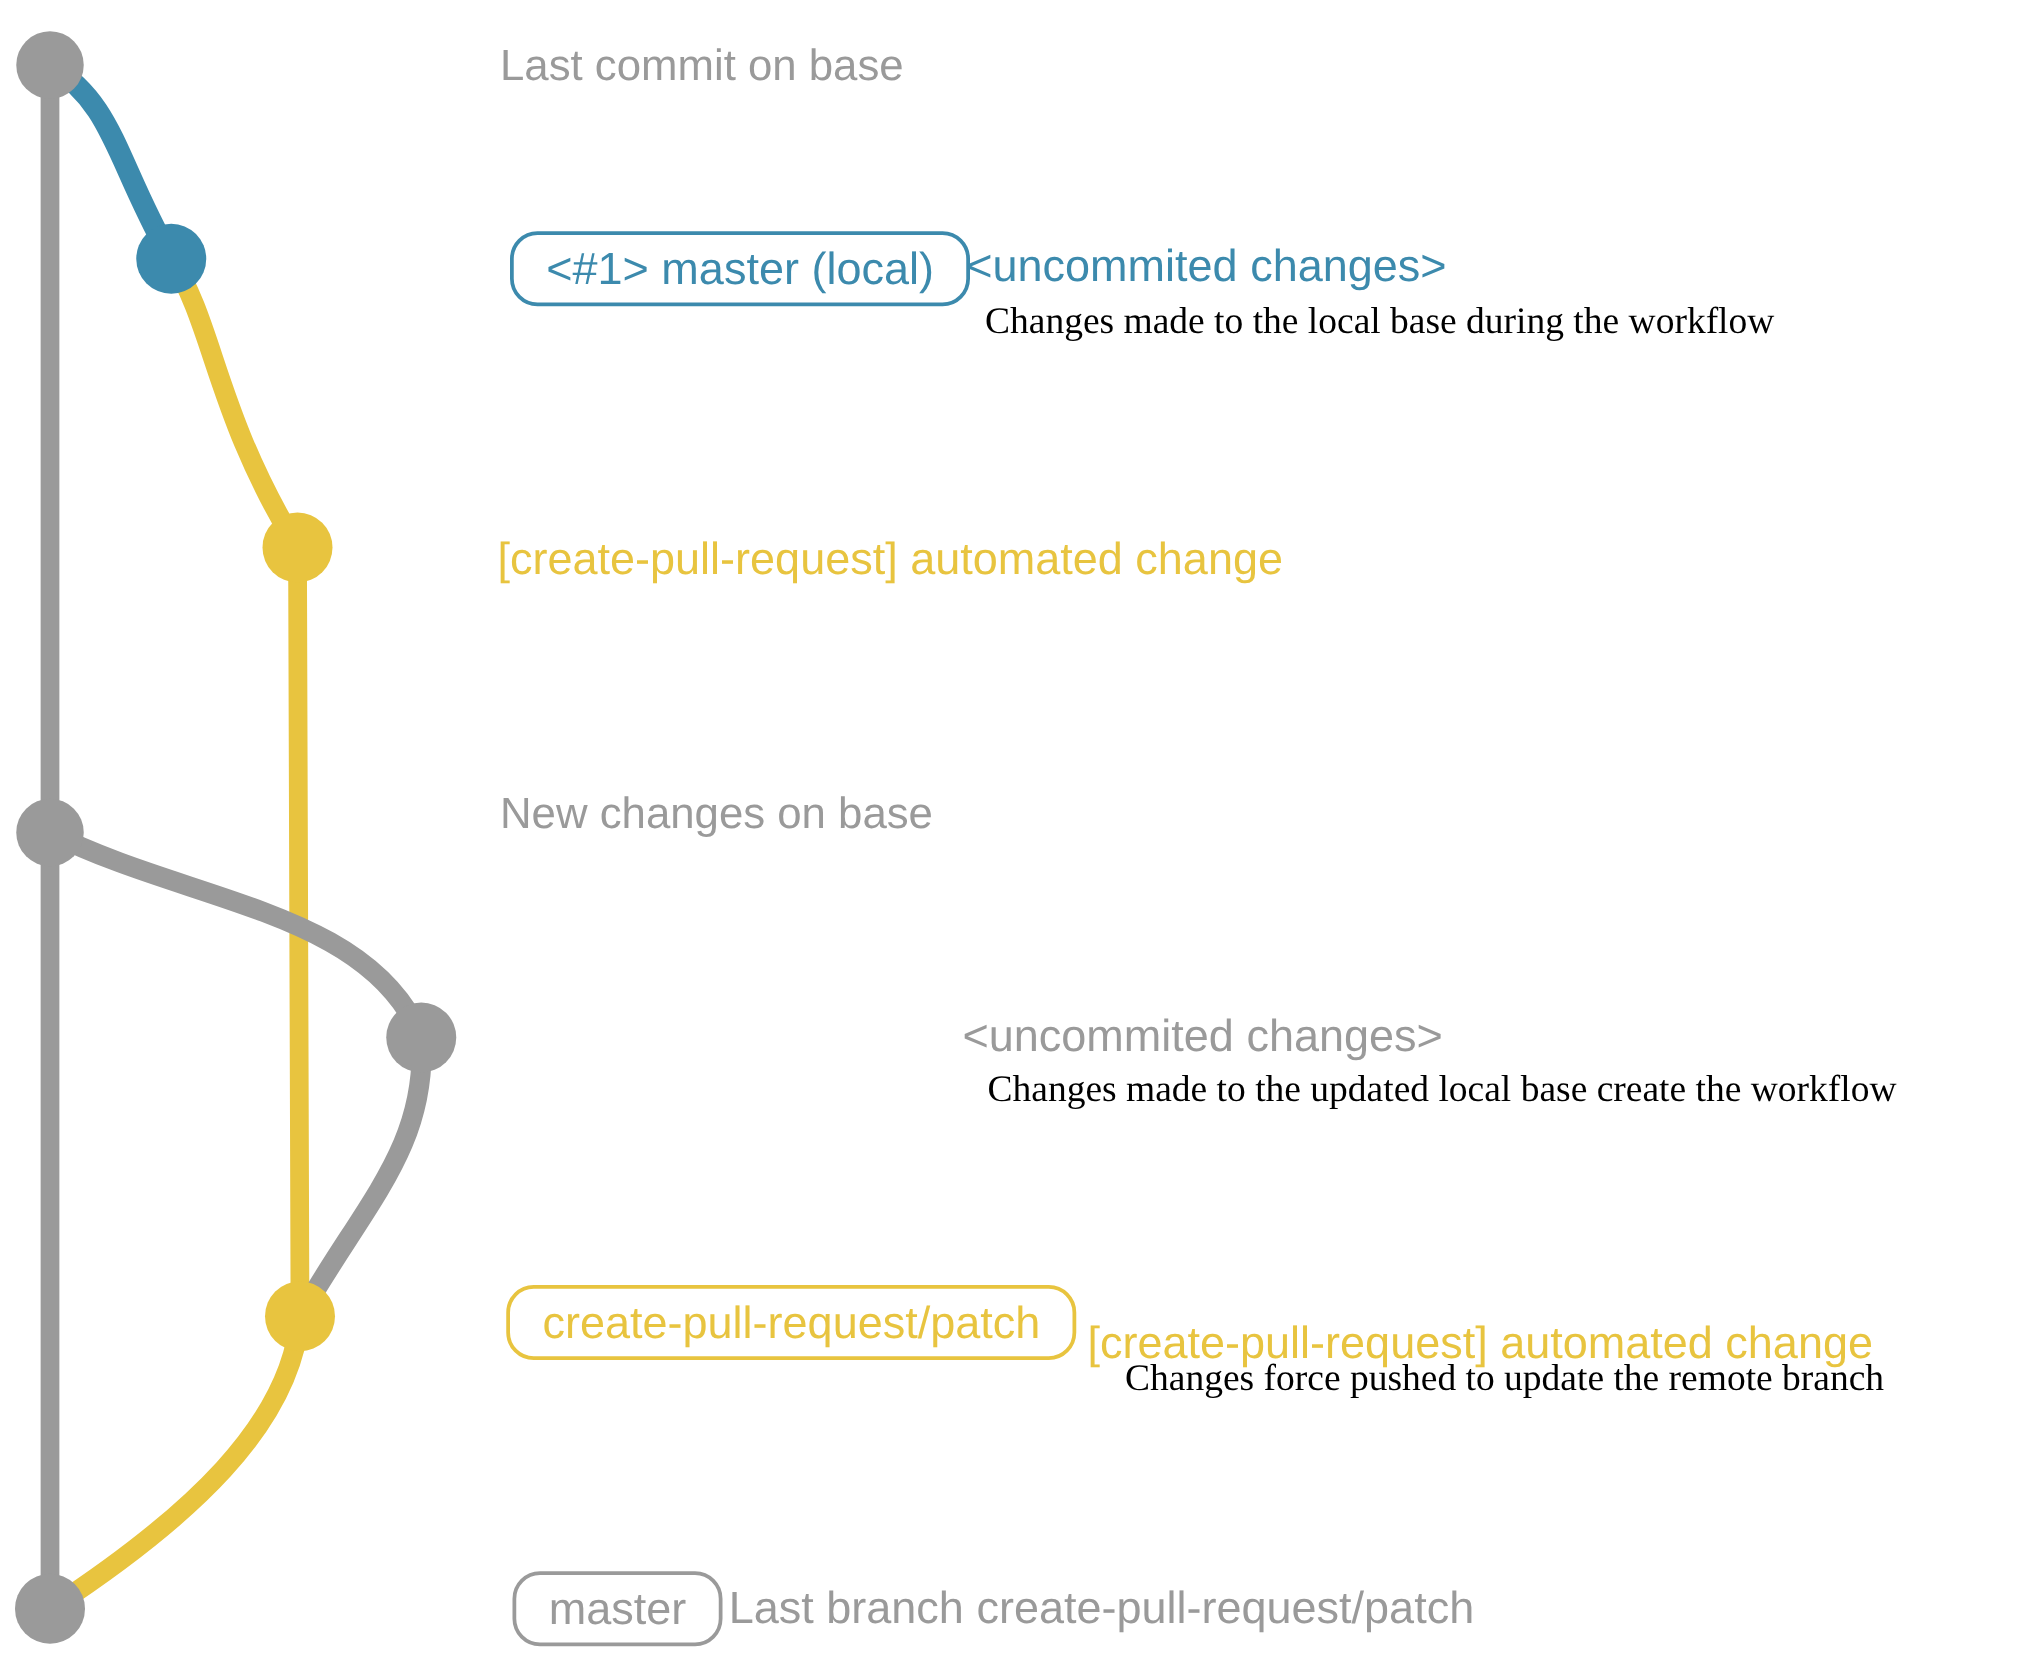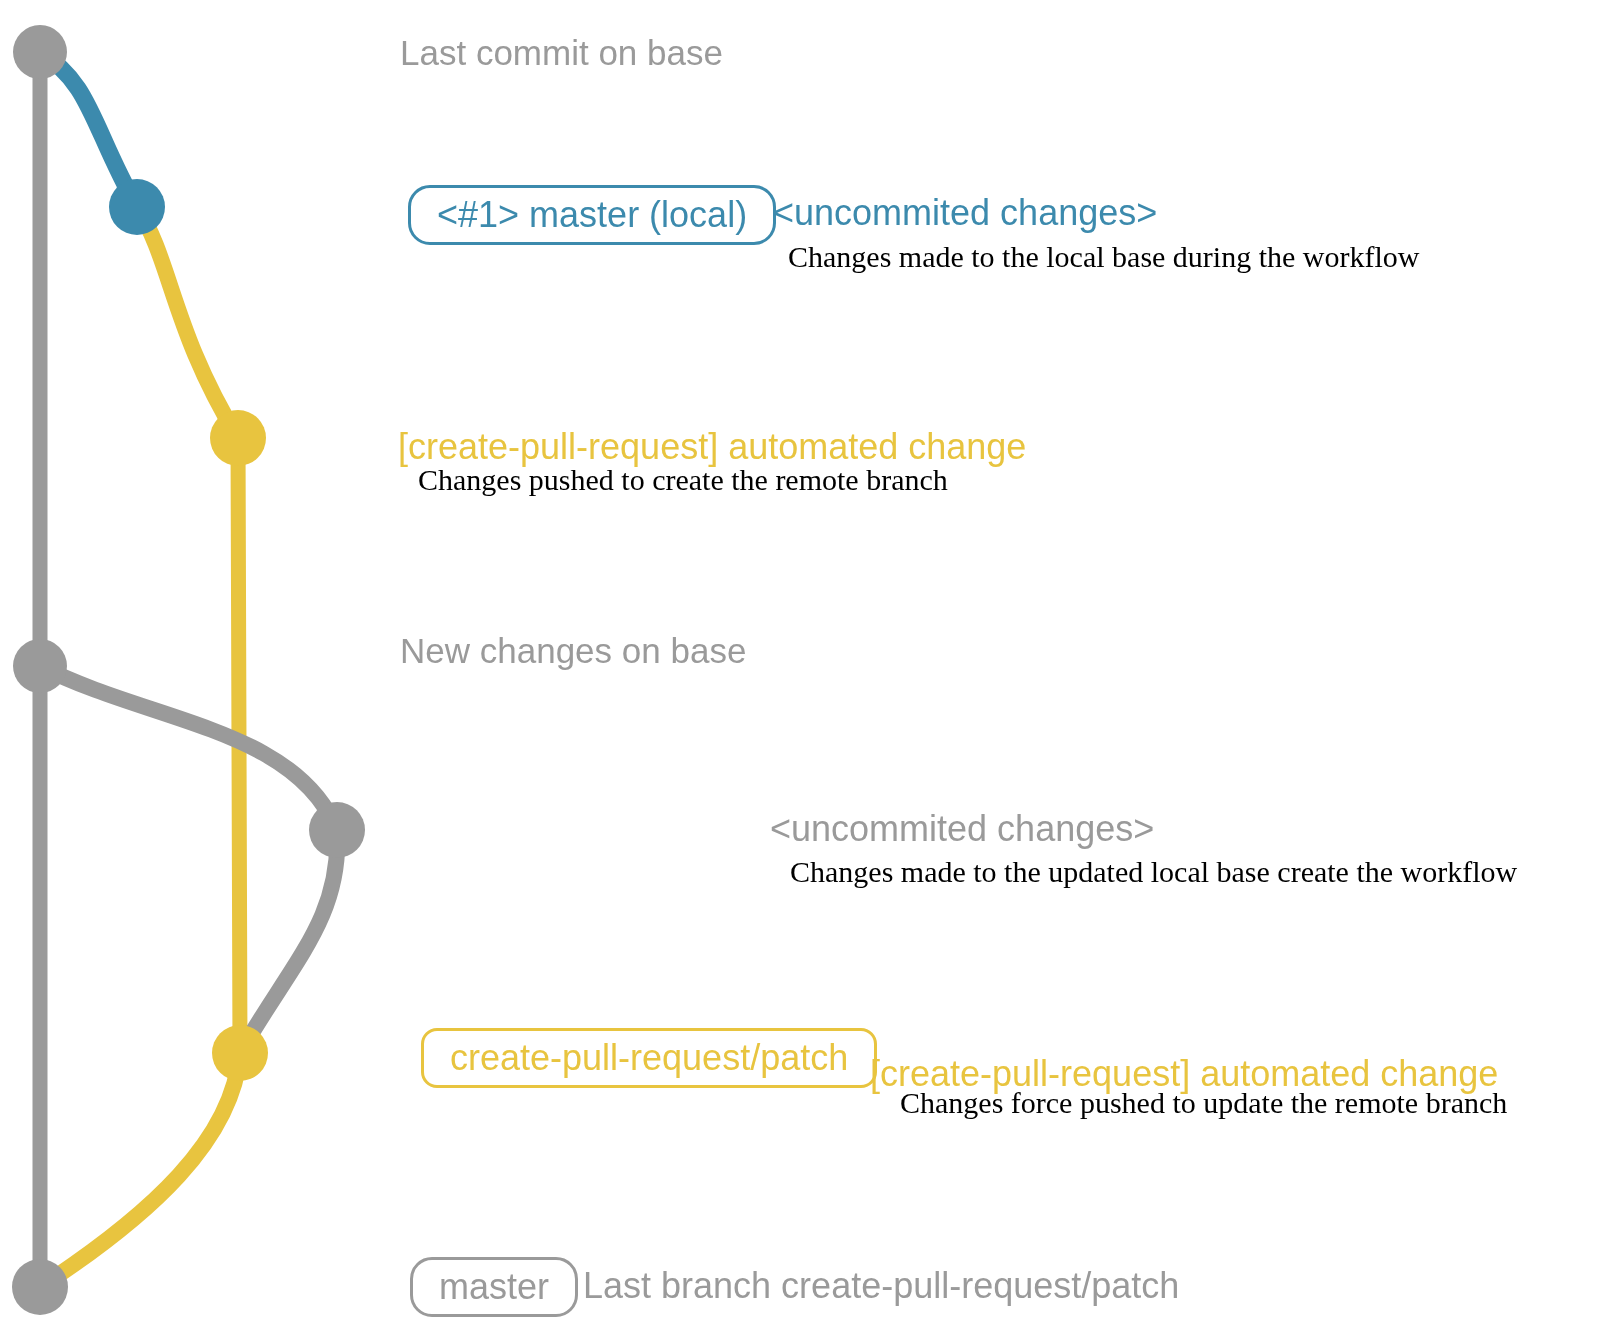--- a/index.html
+++ b/index.html
@@ -91,27 +91,26 @@
     <circle class="node-gray" cx="40" cy="1287" r="28"></circle>
   </svg>
 
   <div class="abs section-label" style="left:400px; top:33px;">Last commit on base</div>
 
   <div class="abs badge badge-blue" style="left:408px; top:185px;">&lt;#1&gt; master (local)</div>
   <div class="abs msg msg-blue" style="left:773px; top:192px;">&lt;uncommited changes&gt;</div>
   <div class="abs desc" style="left:788px; top:240px;">Changes made to the local base during the workflow</div>
 
   <div class="abs msg msg-yellow" style="left:398px; top:414px;">[create-pull-request] automated change</div>
-  <div class="abs desc" style="left:418px; top:463px;">Changes pushed to create the remote branch</div>
 
   <div class="abs section-label" style="left:400px; top:631px;">New changes on base</div>
 
   <div class="abs msg msg-gray" style="left:770px; top:808px;">&lt;uncommited changes&gt;</div>
   <div class="abs desc" style="left:790px; top:855px;">Changes made to the updated local base create the workflow</div>
 
-  <div class="abs badge badge-yellow" style="left:421px; top:1028px;border-radius:16px;">create-pull-request/patch</div>
+  <div class="abs badge badge-yellow" style="left:405px; top:1028px;">create-pull-request/patch</div>
   <div class="abs msg msg-yellow" style="left:870px; top:1041px;">[create-pull-request] automated change</div>
   <div class="abs badge badge-gray" style="left:410px; top:1257px;">master</div>
 
   <div class="abs desc" style="left:900px; top:1086px;">Changes force pushed to update the remote branch</div>
   <div class="abs msg msg-gray" style="left:583px; top:1265px;">Last branch create-pull-request/patch</div>
 
 </div>
 
 </body></html>

